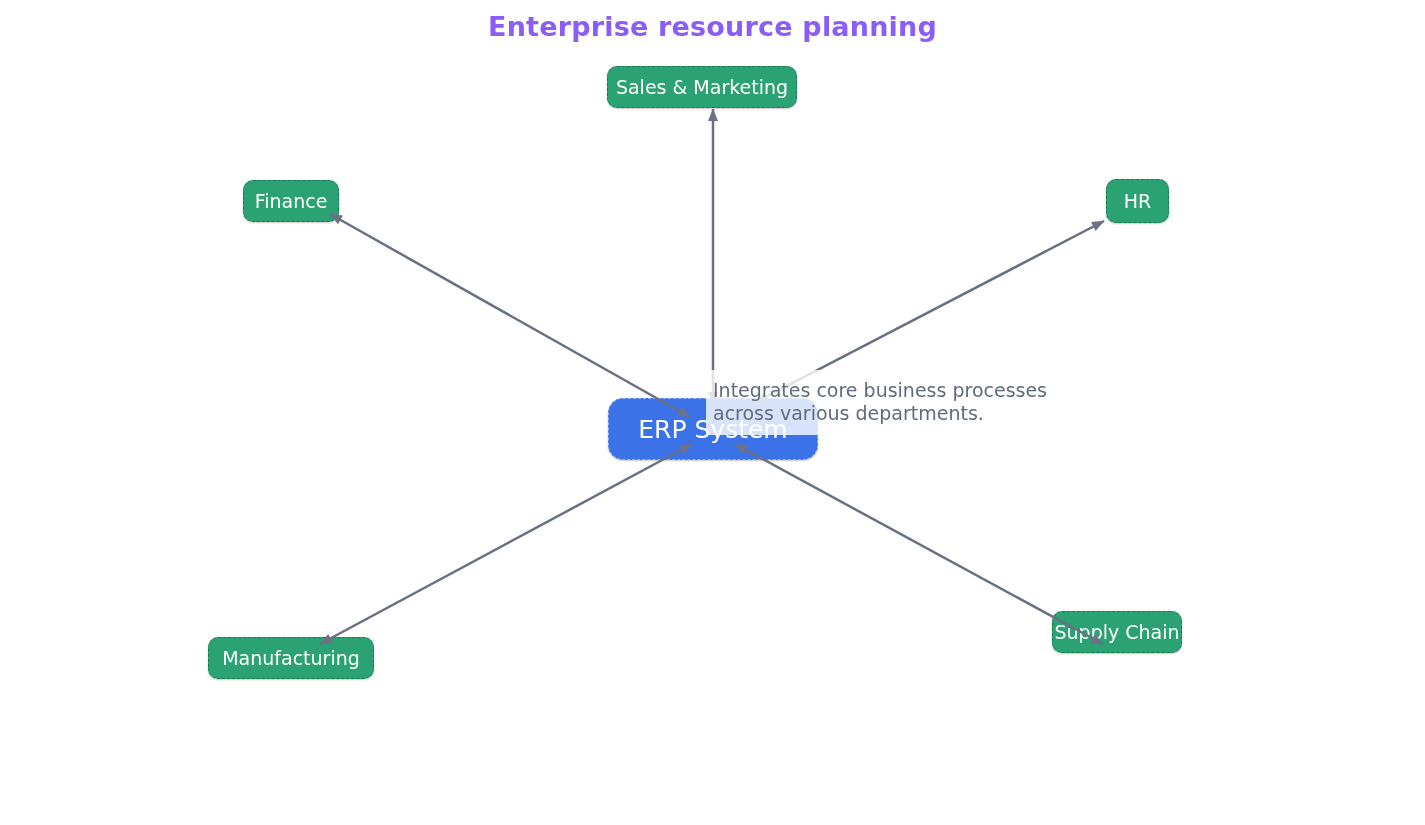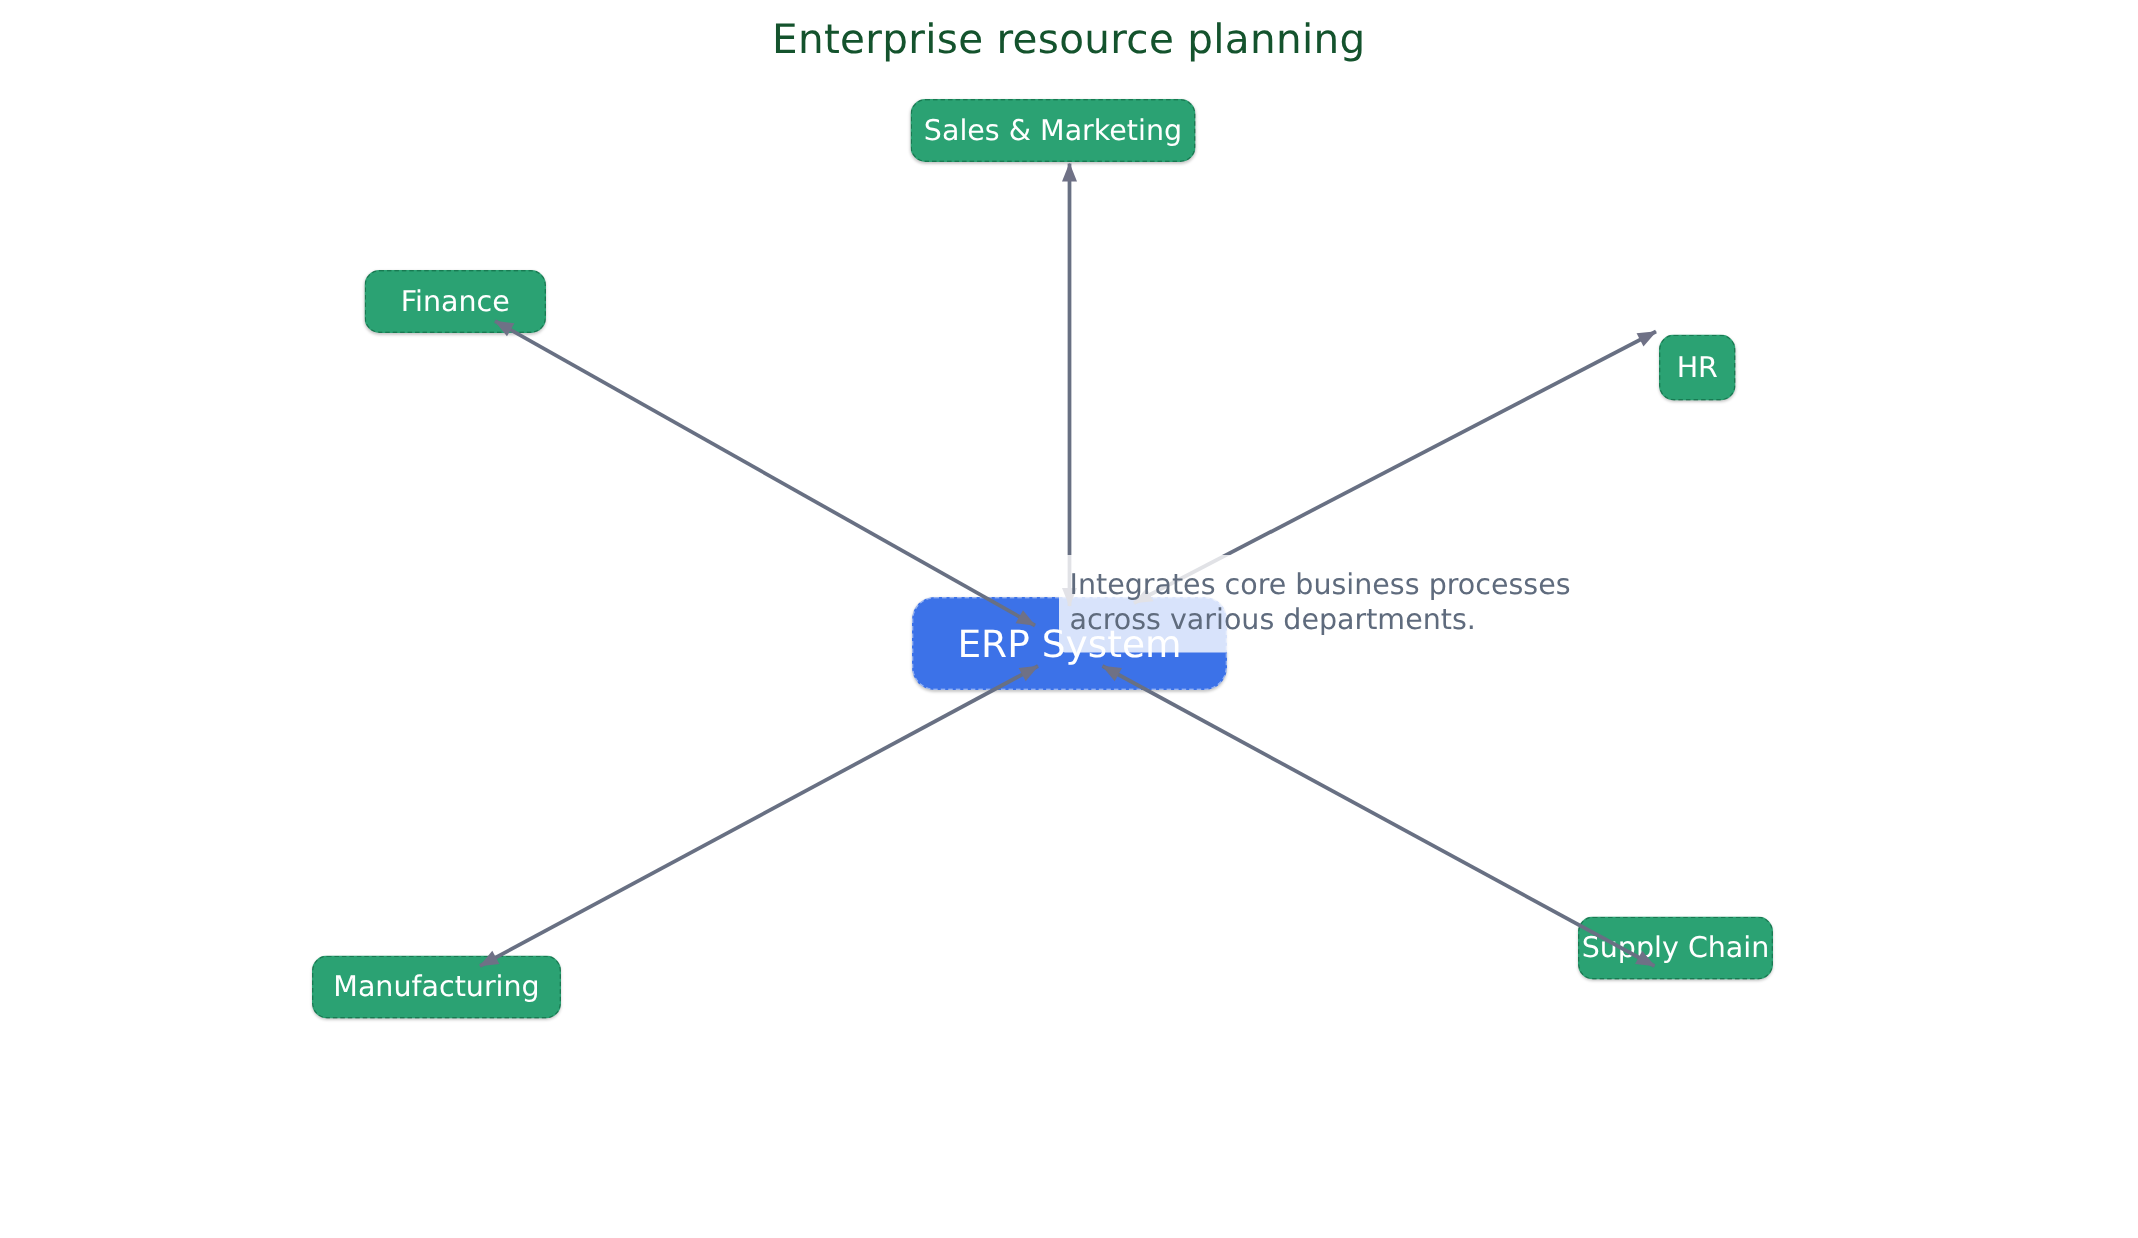--- a/index.html
+++ b/index.html
@@ -16,22 +16,22 @@
     overflow: hidden;
   }
   .title {
     position: absolute;
     top: 11px;
     left: 0;
     width: 1425px;
     margin: 0;
     text-align: center;
     font-size: 27px;
-    font-weight: normal;
-    color: #14532d;
+    font-weight: bold;
+    color: #8b5cf6;
     letter-spacing: 0.2px;
   }
   .node {
     position: absolute;
     box-sizing: border-box;
     display: flex;
     align-items: center;
     justify-content: center;
     color: #ffffff;
     font-size: 19px;
@@ -83,25 +83,25 @@
 <body>
 
 <div class="canvas">
 
   <h1 class="title">Enterprise resource planning</h1>
 
   <div class="node node-dept" style="left:607px; top:66px;  width:190px; height:42px;">
     <span>Sales &amp; Marketing</span>
   </div>
 
-  <div class="node node-dept" style="left:243px; top:180px; width:121px; height:42px;">
+  <div class="node node-dept" style="left:243px; top:180px; width:96px; height:42px;">
     <span>Finance</span>
   </div>
 
-  <div class="node node-dept" style="left:1106px; top:179px; width:51px; height:44px;margin-top:44px;">
+  <div class="node node-dept" style="left:1106px; top:179px; width:63px; height:44px;">
     <span>HR</span>
   </div>
 
   <div class="node node-dept" style="left:208px; top:637px; width:166px; height:42px;">
     <span>Manufacturing</span>
   </div>
 
   <div class="node node-dept" style="left:1052px; top:611px; width:130px; height:42px;">
     <span>Supply Chain</span>
   </div>

